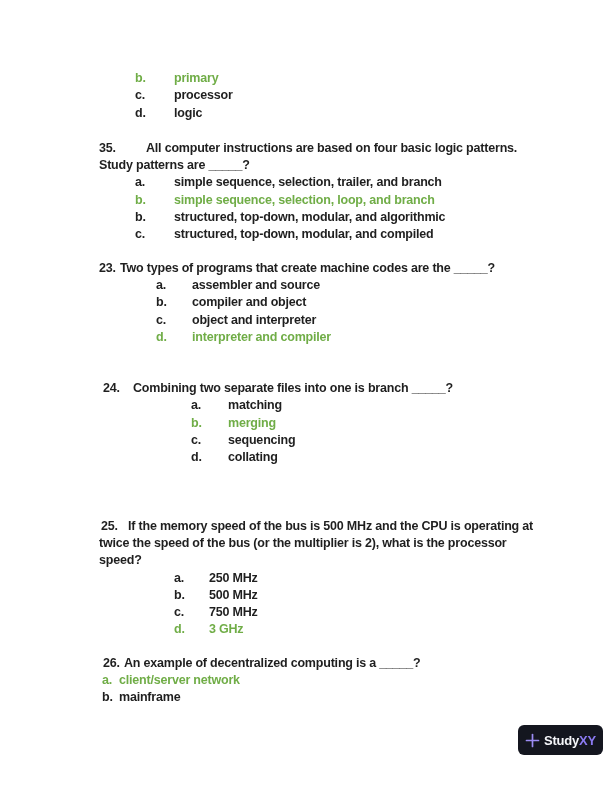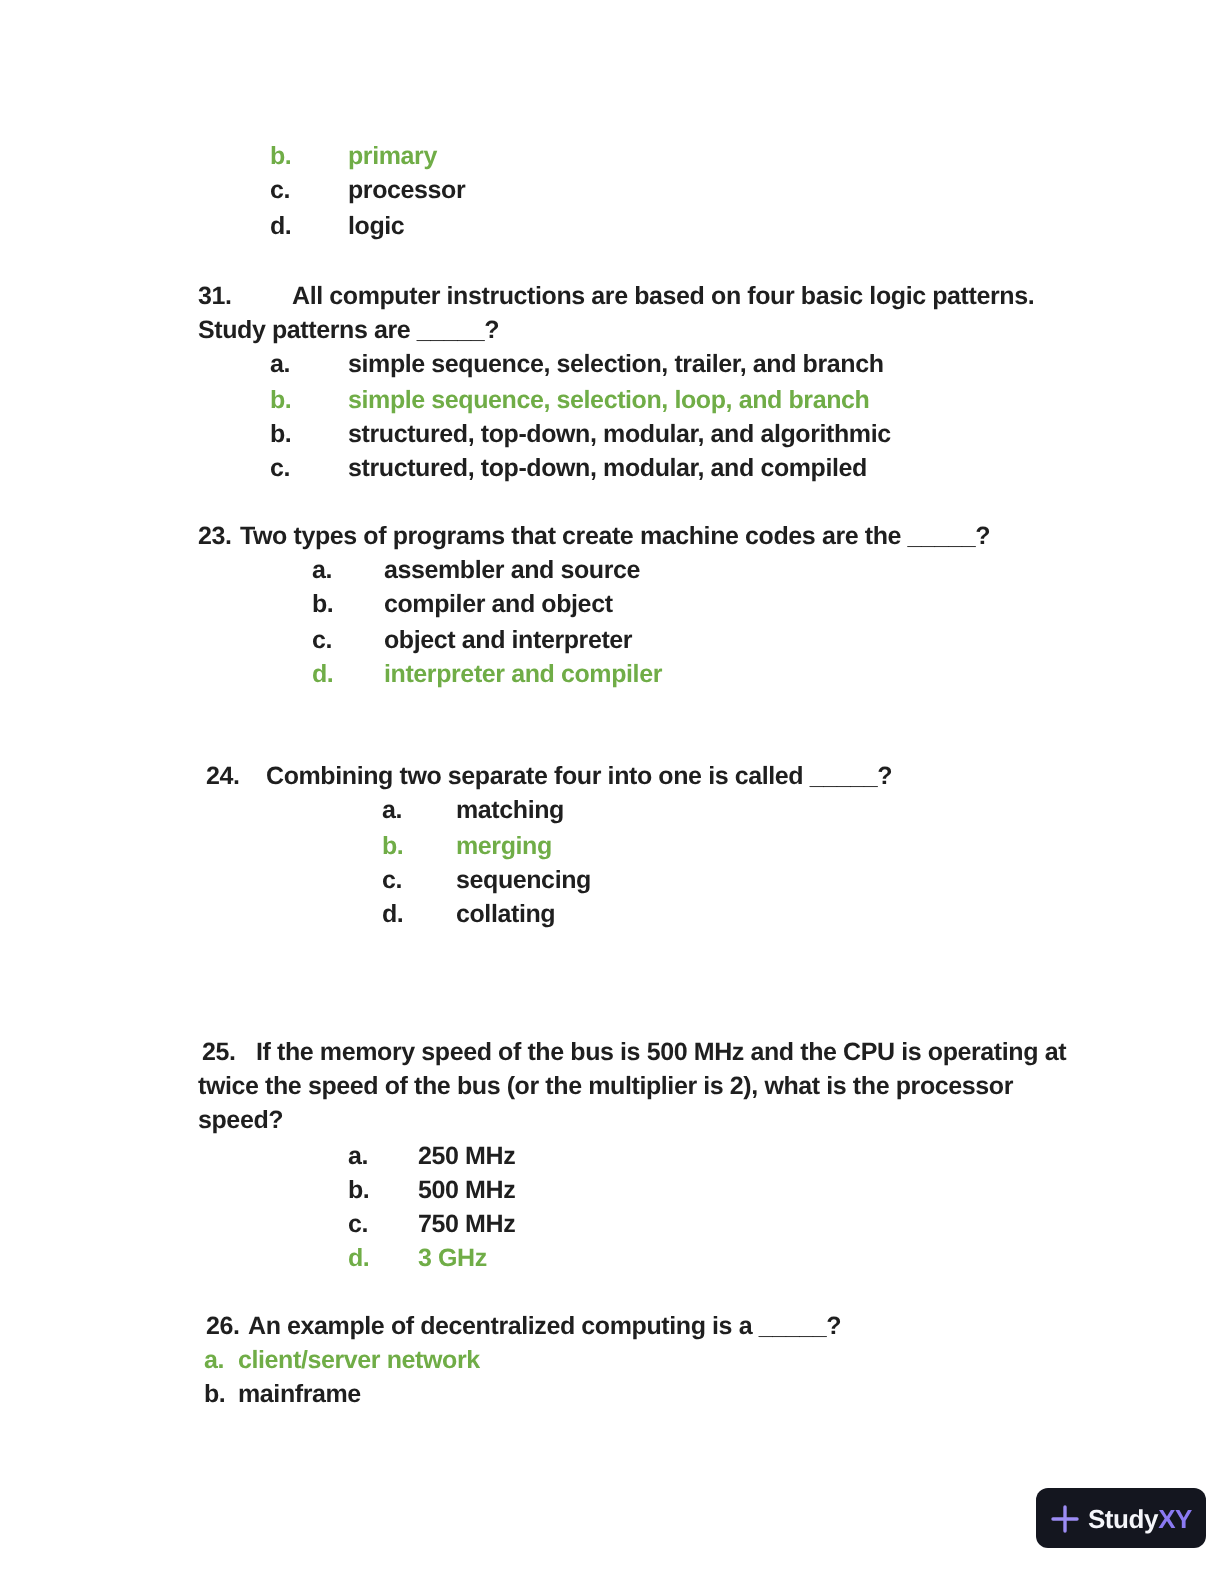--- a/index.html
+++ b/index.html
@@ -40,21 +40,21 @@
   .opt { white-space: nowrap; height: 17.3px; }
   .opt .letter { display: inline-block; }
   .ind-a { padding-left: 36px; }  .ind-a .letter { width: 39px; }
   .ind-b { padding-left: 57px; }  .ind-b .letter { width: 36px; }
   .ind-c { padding-left: 92px; }  .ind-c .letter { width: 37px; }
   .ind-d { padding-left: 75px; }  .ind-d .letter { width: 35px; }
   .ind-e { padding-left: 3px;  }  .ind-e .letter { width: 17px; }
   .correct { color: #70ad47; }
   .logo-badge {
     position: absolute;
-    right: 20px; bottom: 18px;
+    right: 20px; bottom: 37px;
     width: 85px; height: 30px;
     background: #14161f;
     border-radius: 6px;
     display: flex; align-items: center; justify-content: center;
     gap: 4px;
   }
   .logo-badge .brand {
     font-size: 13px; font-weight: 700; letter-spacing: -0.2px;
   }
   .logo-badge .brand-study { color: #f5f6fa; }
@@ -71,21 +71,21 @@
       <span class="letter">b.</span><span>primary</span>
     </div>
     <div class="opt ind-a">
       <span class="letter">c.</span><span>processor</span>
     </div>
     <div class="opt ind-a">
       <span class="letter">d.</span><span>logic</span>
     </div>
 
     <div class="line q22 mt-q22">
-      <span class="qnum">31.</span><span>All computer instructions are based on four basic logic patterns.</span>
+      <span class="qnum">35.</span><span>All computer instructions are based on four basic logic patterns.</span>
     </div>
     <div class="line">
       <span>Study patterns are _____?</span>
     </div>
     <div class="opt ind-a">
       <span class="letter">a.</span><span>simple sequence, selection, trailer, and branch</span>
     </div>
     <div class="opt ind-a correct">
       <span class="letter">b.</span><span>simple sequence, selection, loop, and branch</span>
     </div>
@@ -106,21 +106,21 @@
       <span class="letter">b.</span><span>compiler and object</span>
     </div>
     <div class="opt ind-b">
       <span class="letter">c.</span><span>object and interpreter</span>
     </div>
     <div class="opt ind-b correct">
       <span class="letter">d.</span><span>interpreter and compiler</span>
     </div>
 
     <div class="line q24 mt-q24">
-      <span class="qnum">24.</span><span>Combining two separate four into one is called _____?</span>
+      <span class="qnum">24.</span><span>Combining two separate files into one is branch _____?</span>
     </div>
     <div class="opt ind-c">
       <span class="letter">a.</span><span>matching</span>
     </div>
     <div class="opt ind-c correct">
       <span class="letter">b.</span><span>merging</span>
     </div>
     <div class="opt ind-c">
       <span class="letter">c.</span><span>sequencing</span>
     </div>

